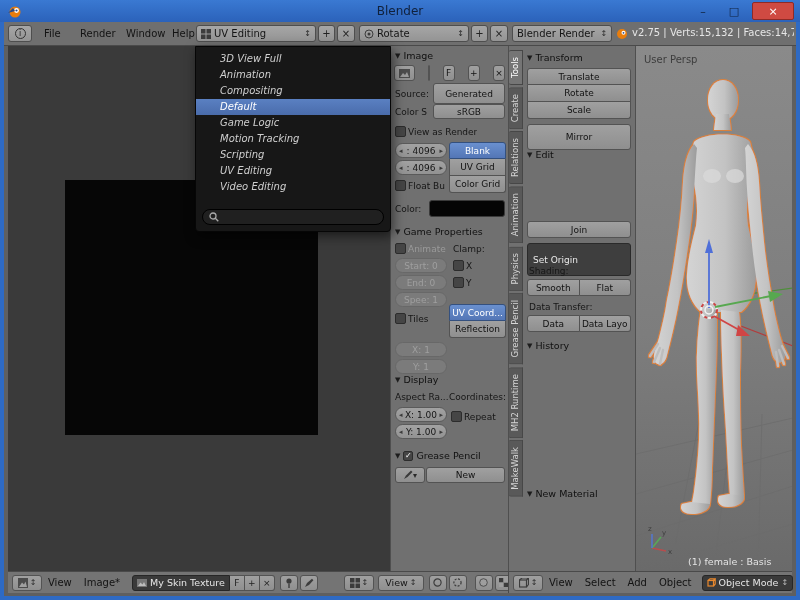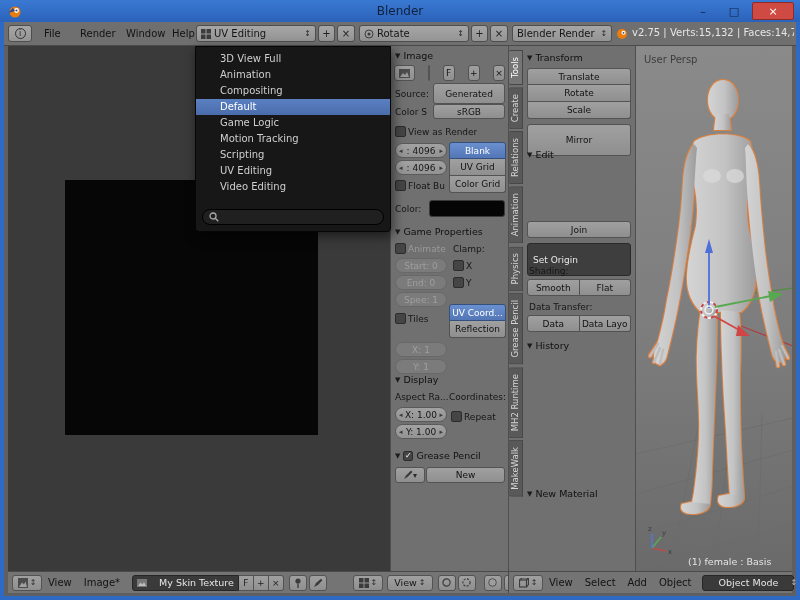--- a/index.html
+++ b/index.html
@@ -44,29 +44,29 @@
   .vstack .btn:first-child{border-radius:3px 3px 0 0;border-top-width:1px;}
   .vstack .btn:last-child{border-radius:0 0 3px 3px;}
   
   .tabs{position:absolute;left:0;top:4px;width:14px;display:flex;flex-direction:column;gap:2px;}
   .vtab{writing-mode:vertical-rl;transform:rotate(180deg);background:#595959;border:1px solid #474747;border-right:none;color:#d6d6d6;font-size:8.5px;padding:6px 1px;border-radius:0 2px 2px 0;text-align:center;}
   .vtab.active{background:#757575;color:#fff;}
   .shelf-c{position:absolute;left:14px;top:0;right:0;bottom:0;padding:0 4px;}
   .shelf-c .sect{position:absolute;left:4px;}
   
   .menu{position:absolute;left:191px;top:24px;width:196px;background:#171717;border:1px solid #060606;border-radius:0 0 4px 4px;box-shadow:2px 4px 12px rgba(0,0,0,.55);z-index:50;padding:4px 0 6px 0;}
-  .menu-item{height:16px;line-height:16px;padding-left:24px;color:#cfcfcf;font-size:10px;}
+  .menu-item{height:16px;line-height:16px;padding-left:24px;color:#cfcfcf;font-size:10px;font-style:italic;}
   .menu-item.sel{background:linear-gradient(#5a80c2,#4a6cab);color:#fff;}
   .menu-search{margin:14px 6px 0 6px;height:16px;background:#202020;border:1px solid #000;border-radius:8px;display:flex;align-items:center;gap:4px;padding:0 6px;}
   .menu-search input{flex:1;background:transparent;border:none;outline:none;color:#ddd;font-size:10px;font-family:inherit;}
   
   .bbar{position:absolute;top:549px;height:22px;background:#747474;border-top:1px solid #4a4a4a;display:flex;align-items:center;}
   .bmenu{color:#131313;font-size:10px;padding:0 6px;white-space:nowrap;}
   .ibtn{height:16px;display:flex;align-items:center;justify-content:center;gap:2px;background:linear-gradient(#a0a0a0,#8f8f8f);border:1px solid #535353;border-radius:3px;padding:0 3px;flex:none;}
-  .dfield{height:16px;display:flex;align-items:center;gap:12px;background:#3a3a3a;border:1px solid #262626;border-radius:3px 0 0 3px;color:#e6e6e6;padding:0 4px;font-size:9.5px;white-space:nowrap;}
+  .dfield{height:16px;display:flex;align-items:center;gap:3px;background:#3a3a3a;border:1px solid #262626;border-radius:3px 0 0 3px;color:#e6e6e6;padding:0 4px;font-size:9.5px;white-space:nowrap;}
   .dsq{width:15px;height:16px;display:flex;align-items:center;justify-content:center;background:linear-gradient(#a0a0a0,#8f8f8f);border:1px solid #535353;border-left:none;font-size:9px;color:#222;flex:none;}
   .vp-label{position:absolute;color:#3d3d3d;font-size:10px;}
   .vp-obj{position:absolute;color:#e3e3e3;font-size:9.5px;white-space:nowrap;}
   svg{display:block}
 </style>
 </head>
 <body>
 
 <div class="window">
 
@@ -307,21 +307,21 @@
       <div class="shelf-c">
         <div class="sect" style="top:4px">
           <span class="tri">▼</span>
           <span>Transform</span>
         </div>
         <div class="vstack abs" style="left:4px;right:4px;top:22px">
           <div class="btn">Translate</div>
           <div class="btn">Rotate</div>
           <div class="btn">Scale</div>
         </div>
-        <div class="btn abs" style="left:4px;right:4px;top:78px;height:32px">Mirror</div>
+        <div class="btn abs" style="left:4px;right:4px;top:78px;height:26px">Mirror</div>
 
         <div class="sect" style="top:101px">
           <span class="tri">▼</span>
           <span>Edit</span>
         </div>
         <div class="btn abs" style="left:4px;right:4px;top:175px;height:17px">Join</div>
         <div class="btn dark abs" style="left:4px;right:4px;top:197px;height:33px">
           <span>Set Origin</span>
         </div>
         <span class="lbl abs" style="left:6px;top:220px">Shading:</span>

